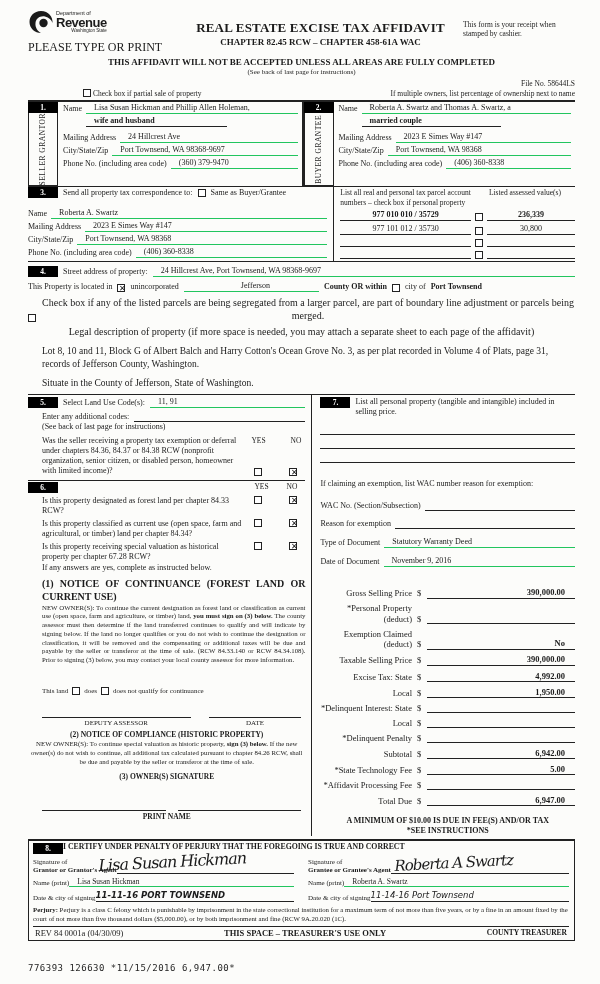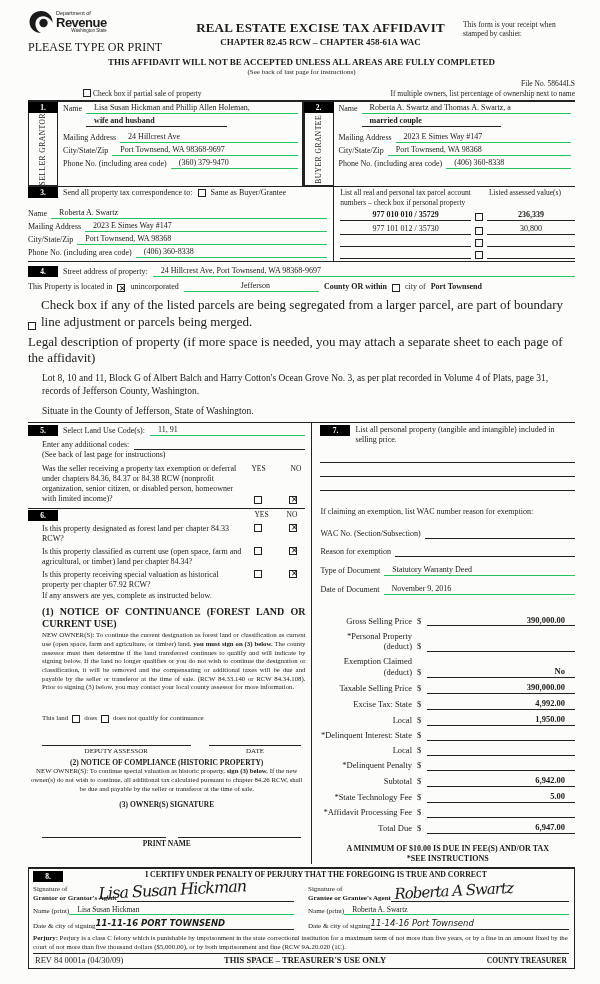--- a/index.html
+++ b/index.html
@@ -4,21 +4,21 @@
 <style>
   * { margin:0; padding:0; box-sizing:border-box; }
   html,body { background:#e8e8e6; }
   .page {
     width:600px; height:984px; background:#fcfcfa; color:#1b1b1b;
     font-family:"Liberation Serif", serif; font-size:8px; line-height:1.25;
     padding:10px 25px 0 28px; position:relative; overflow:hidden;
   }
   .b { font-weight:bold; }
   .c { text-align:center; }
-  .small { font-size:13px; }
+  .small { font-size:10px;text-align:center; }
 
   
   .hdr { display:flex; align-items:flex-start; }
   .hdr-left { width:150px; }
   .logo { display:flex; align-items:center; gap:2px; }
   .logo-texts { line-height:1; }
   .logo-dept { font-size:5.5px; font-family:"Liberation Sans",sans-serif; }
   .logo-name { font-size:13px; font-weight:bold; font-family:"Liberation Sans",sans-serif; letter-spacing:-0.5px; }
   .logo-state { font-size:4.5px; font-family:"Liberation Sans",sans-serif; text-align:right; }
   .please { margin-top:6px; font-size:12px; }
@@ -101,21 +101,21 @@
   .blankline { border-bottom:1px solid #222; height:14px; }
   .wacrow { display:flex; align-items:flex-end; margin-top:8px; }
   .feerow { display:flex; align-items:flex-end; margin-bottom:4.4px; }
   .feelab { flex:1; text-align:right; padding-right:5px; font-size:8.5px; }
   .feed { width:10px; flex:none; font-size:8.5px; }
   .feeline { width:148px; flex:none; border-bottom:1px solid #222; text-align:right; font-weight:bold; padding-right:10px; min-height:10px; font-size:8.5px; }
   .minnote { font-weight:bold; text-align:center; font-size:8px; margin-top:10px; }
 
   
   .s8 { border:1px solid #222; border-top:2px solid #222; margin-top:3px; padding:1px 5px 0 4px; position:relative; }
-  .certify { text-align:center; font-weight:bold; font-size:7.8px; padding-left:30px; }
+  .certify { font-weight:bold; font-size:7.8px; padding-left:30px; }
   .sigrow { display:flex; gap:14px; margin-top:6px; }
   .sigcol { width:50%; font-size:7px; }
   .sline { display:flex; align-items:flex-end; }
   .slab { flex:none; line-height:1.15; }
   .sig-line { flex:1; border-bottom:1px solid #222; position:relative; height:12px; }
   .signature { position:absolute; left:4px; bottom:-3px; font-family:"DejaVu Serif",serif; font-style:italic;
                font-size:15px; white-space:nowrap; transform:rotate(-3deg); transform-origin:left bottom; letter-spacing:-1px; }
   .srow { display:flex; align-items:flex-end; margin-top:3px; }
   .handw { font-family:"DejaVu Sans",sans-serif; font-style:italic; font-size:8.5px; transform:rotate(-1deg); }
   .perjury { font-size:6.8px; margin-top:4px; border-bottom:1px solid #222; padding-bottom:2px; line-height:1.3; }
@@ -348,21 +348,21 @@
           </span>
         </div>
         <div class="q6">
           <span class="txt">Is this property classified as current use (open space, farm and agricultural, or timber) land per chapter 84.34?</span>
           <span class="bx">
             <span class="cb"></span>
             <span class="cb x"></span>
           </span>
         </div>
         <div class="q6">
-          <span class="txt">Is this property receiving special valuation as historical property per chapter 67.92 RCW?</span>
+          <span class="txt">Is this property receiving special valuation as historical property per chapter 67.28 RCW?</span>
           <span class="bx">
             <span class="cb"></span>
             <span class="cb x"></span>
           </span>
         </div>
         <div style="padding-left:14px;margin-top:1px;">If any answers are yes, complete as instructed below.</div>
 
         <div class="notice">
           <div class="notice-title">(1) NOTICE OF CONTINUANCE (FOREST LAND OR CURRENT USE)</div>
           <span>NEW OWNER(S):  To continue the current designation as forest land or classification as current use (open space, farm and agriculture, or timber) land, </span><span class="b">you must sign on (3) below.</span><span>  The county assessor must then determine if the land transferred continues to qualify and will indicate by signing below. If the land no longer qualifies or you do not wish to continue the designation or classification, it will be removed and the compensating or additional taxes will be due and payable by the seller or transferor at the time of sale.  (RCW 84.33.140 or RCW 84.34.108). Prior to signing (3) below, you may contact your local county assessor for more information.</span>

